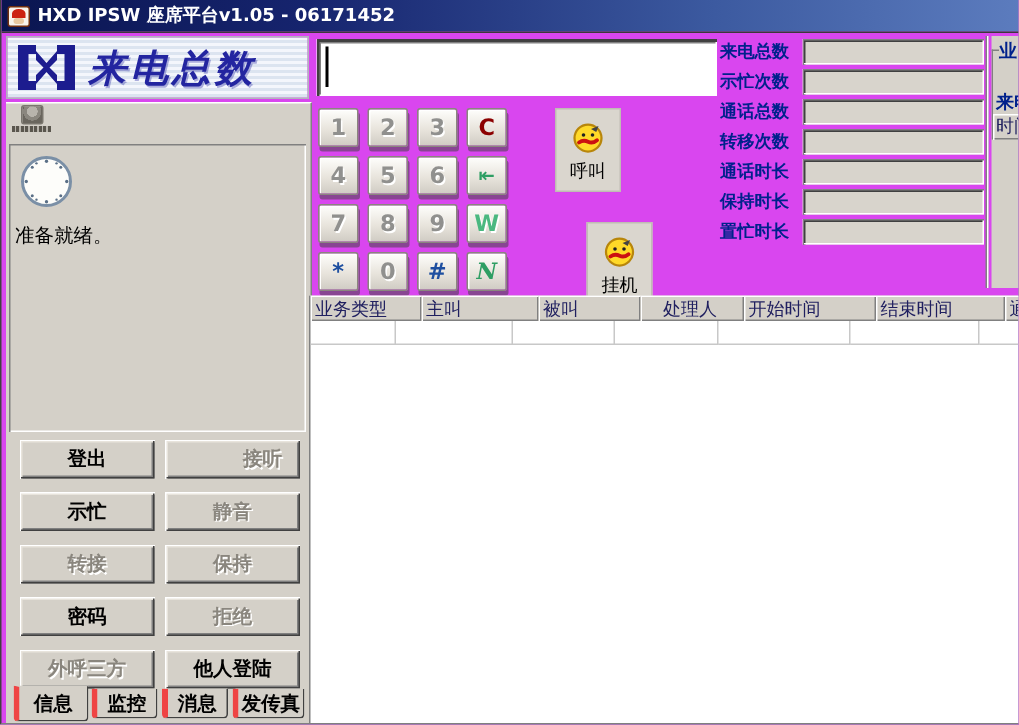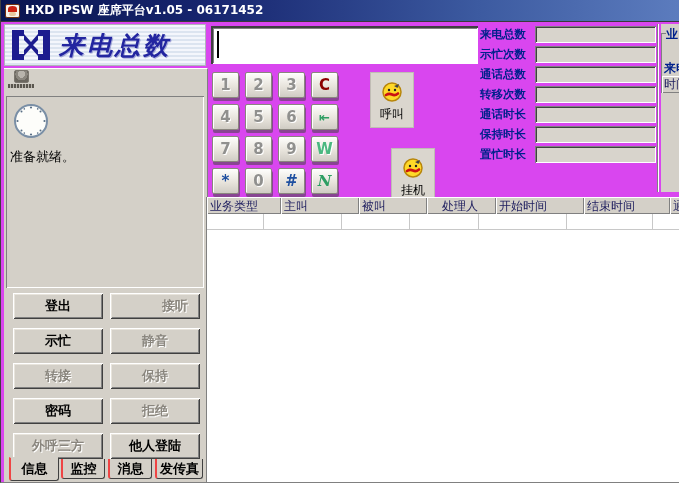--- a/index.html
+++ b/index.html
@@ -56,21 +56,21 @@
   .btn-grid{position:absolute;left:0px;top:224px;width:204px;height:172px;}
   .act-btn{position:absolute;width:90px;height:26px;background:#d4d0c8;font-size:13px;font-weight:bold;
     display:flex;align-items:center;justify-content:center;cursor:default;
     box-shadow:inset 1px 1px 0 #ffffff, inset -1px -1px 0 #404040, inset 2px 2px 0 #e8e4dc, inset -2px -2px 0 #808080;}
   .act-btn.disabled{color:#8a867e;text-shadow:1px 1px 0 #ffffff;}
   .act-btn.enabled{color:#000;}
   
   .tabs{position:absolute;left:0px;top:388px;width:204px;height:26px;}
   .tab{position:absolute;top:2px;height:20px;background:#d4d0c8;font-size:13px;font-weight:bold;color:#000;
     display:flex;align-items:center;justify-content:center;
-    border-left:2px solid #ef4444;border-right:1px solid #404040;border-bottom:1px solid #404040;
+    border-left:4px solid #ef4444;border-right:1px solid #404040;border-bottom:1px solid #404040;
     border-radius:0 0 3px 3px;}
   .tab.active{top:0px;height:24px;z-index:2;border-top:1px solid #d4d0c8;}
   
   .dialpad{position:absolute;left:211px;top:72px;width:127px;height:124px;
     display:grid;grid-template-columns:repeat(4,27px);grid-template-rows:repeat(4,26px);gap:6px 6px;}
   .key{background:linear-gradient(180deg,#fefefc 0%,#e8e4dc 55%,#d0ccc4 100%);
     border:1px solid #8a867e;border-radius:2px;font-size:15px;font-weight:bold;
     display:flex;align-items:center;justify-content:center;cursor:default;
     box-shadow:1px 3px 0 rgba(70,70,70,.55), inset 1px 1px 0 #ffffff;}
   .key.digit{color:#90908e;text-shadow:1px 1px 0 #ffffff;}

